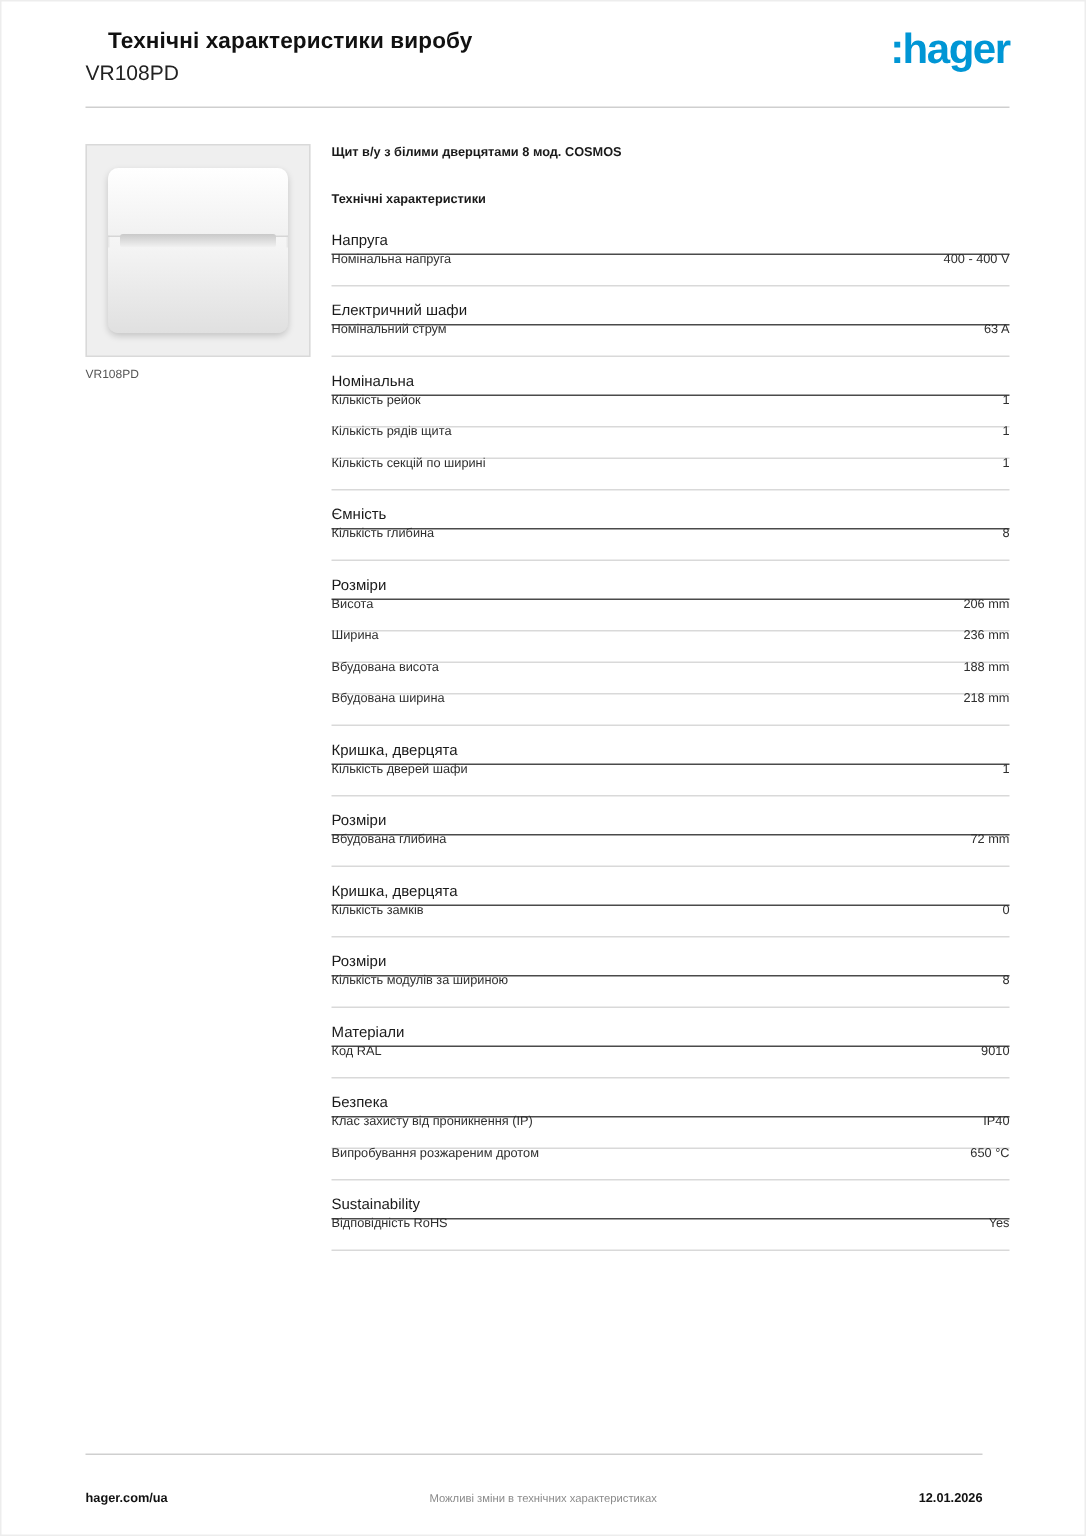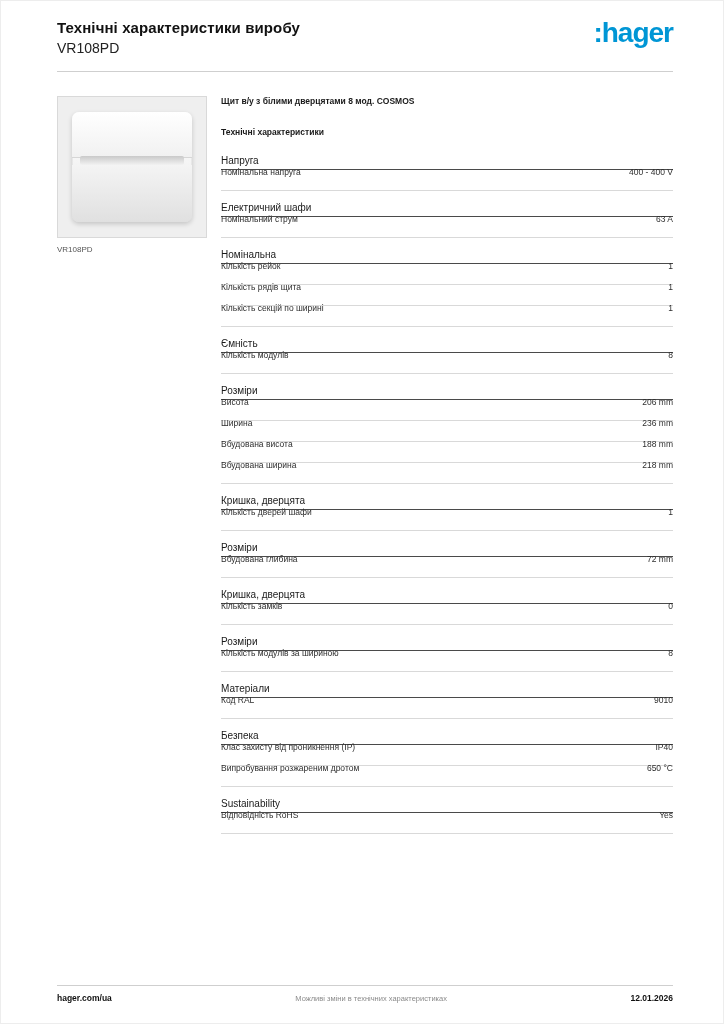--- a/index.html
+++ b/index.html
@@ -5,21 +5,21 @@
   * { margin:0; padding:0; box-sizing:border-box; }
   html,body { background:#e8e8e8; }
   body { font-family:"Liberation Sans", sans-serif; color:#1a1a1a; }
   .page {
     width:724px; height:1024px; background:#ffffff; position:relative;
     margin:0 auto; border:1px solid #ededed; overflow:hidden;
   }
 
   
   .header { position:absolute; top:18px; left:56px; right:50px; display:flex; justify-content:space-between; align-items:flex-start; }
-  .page-title { font-size:15px; font-weight:bold; color:#111; letter-spacing:0.1px; }
+  .page-title { font-size:15px; font-weight:bold; color:#111; letter-spacing:0.1px;margin-left:15px; }
   .page-subtitle { font-size:14px; color:#222; margin-top:4px; font-weight:normal; }
   .logo { font-size:28px; font-weight:bold; letter-spacing:-1px; line-height:1; }
   .header-rule { position:absolute; top:70px; left:56px; right:50px; border-top:1px solid #cfcfcf; }
 
   
   .content { position:absolute; top:88px; left:56px; right:50px; display:flex; align-items:flex-start; }
   .left-col { width:152px; margin-right:12px; flex:none; }
   .right-col { flex:1; min-width:0; }
 
   
@@ -63,22 +63,22 @@
   .spec-row {
     display:flex; justify-content:space-between; align-items:center;
     font-size:8.5px; line-height:8px; color:#2e2e2e;
     padding:2px 0 18px 0; border-bottom:1px solid #d9d9d9; height:13px;
   }
   .spec-label { white-space:nowrap; }
   .spec-value { white-space:nowrap; text-align:right; padding-left:8px; }
 
   
   .footer {
-    position:absolute; left:56px; right:50px; bottom:20px;
-    border-top:1px solid #cfcfcf; padding-top:7px;
+    position:absolute; left:56px; right:68px; bottom:20px;
+    border-top:1px solid #cfcfcf; padding-top:23px;
     display:flex; justify-content:space-between; align-items:baseline;
   }
   .footer-left { font-size:8.5px; font-weight:bold; color:#111; text-decoration:none; }
   .footer-center { font-size:7.5px; color:#8a8a8a; }
   .footer-right { font-size:8.5px; font-weight:bold; color:#111; }
 </style>
 </head>
 <body>
 
 <div class="page">
@@ -133,21 +133,21 @@
               <span class="spec-value">1</span>
             </div>
             <div class="spec-row">
               <span class="spec-label">Кількість секцій по ширині</span>
               <span class="spec-value">1</span>
             </div>
           </div>
           <div class="spec-section">
             <div class="spec-section-title">Ємність</div>
             <div class="spec-row">
-              <span class="spec-label">Кількість модулів</span>
+              <span class="spec-label">Кількість глибина</span>
               <span class="spec-value">8</span>
             </div>
           </div>
           <div class="spec-section">
             <div class="spec-section-title">Розміри</div>
             <div class="spec-row">
               <span class="spec-label">Висота</span>
               <span class="spec-value">206 mm</span>
             </div>
             <div class="spec-row">

